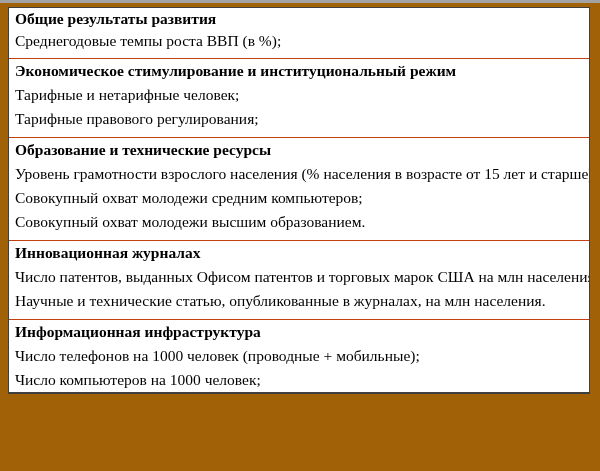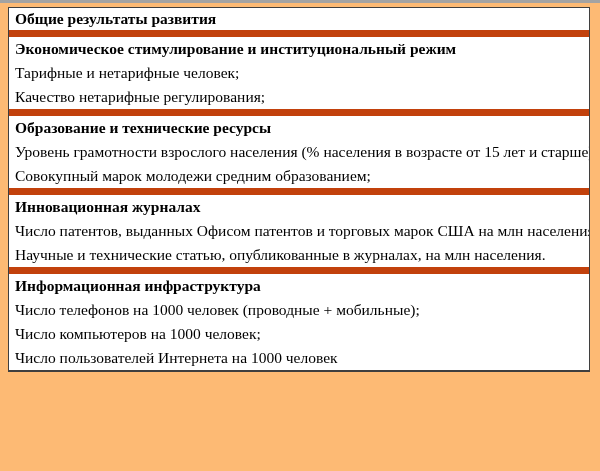--- a/index.html
+++ b/index.html
@@ -5,38 +5,38 @@
   * { margin: 0; padding: 0; box-sizing: border-box; }
   html, body {
     width: 600px; height: 471px;
     background: #ffffff;
     font-family: "Liberation Serif", "DejaVu Serif", serif;
     overflow: hidden;
   }
   .page {
     position: relative;
     width: 600px; height: 471px;
-    background: #fdba74;
+    background: #a16207;
   }
   .top-edge {
     position: absolute;
     left: 0; top: 0;
     width: 600px; height: 3px;
     background: #a3a3a3;
   }
   .kam-table {
     position: absolute;
     left: 8px; top: 7px;
     width: 582px;
     border: 1px solid #3f3f3f;
     border-bottom-width: 2px;
     background: #ffffff;
   }
   .section { background: #ffffff; }
-  .section + .section { border-top: 7px solid #c2410c; }
+  .section + .section { border-top: 1px solid #c2410c; margin-top: 6px; }
   .row {
     height: 24px;
     display: flex;
     align-items: center;
     padding-left: 6px;
     padding-right: 4px;
     font-size: 15.5px;
     color: #000000;
     white-space: nowrap;
     overflow: hidden;
@@ -47,41 +47,42 @@
 </head>
 <body>
 
 <div class="page">
   <div class="top-edge"></div>
 
   <div class="kam-table">
 
     <div class="section section-first">
       <div class="row header">Общие результаты развития</div>
+      <div class="row">Среднегодовые темпы роста ВВП (в %);</div>
     </div>
 
     <div class="section">
       <div class="row header">Экономическое стимулирование и институциональный режим</div>
       <div class="row">Тарифные и нетарифные человек;</div>
-      <div class="row">Качество нетарифные регулирования;</div>
+      <div class="row">Тарифные правового регулирования;</div>
     </div>
 
     <div class="section">
       <div class="row header">Образование и технические ресурсы</div>
       <div class="row">Уровень грамотности взрослого населения (% населения в возрасте от 15 лет и старше);</div>
-      <div class="row">Совокупный марок молодежи средним образованием;</div>
+      <div class="row">Совокупный охват молодежи средним компьютеров;</div>
+      <div class="row">Совокупный охват молодежи высшим образованием.</div>
     </div>
 
     <div class="section">
       <div class="row header">Инновационная журналах</div>
       <div class="row">Число патентов, выданных Офисом патентов и торговых марок США на млн населения;</div>
       <div class="row">Научные и технические статью, опубликованные в журналах, на млн населения.</div>
     </div>
 
     <div class="section">
       <div class="row header">Информационная инфраструктура</div>
       <div class="row">Число телефонов на 1000 человек (проводные + мобильные);</div>
       <div class="row">Число компьютеров на 1000 человек;</div>
-      <div class="row">Число пользователей Интернета на 1000 человек</div>
     </div>
 
   </div>
 </div>
 
 </body></html>

